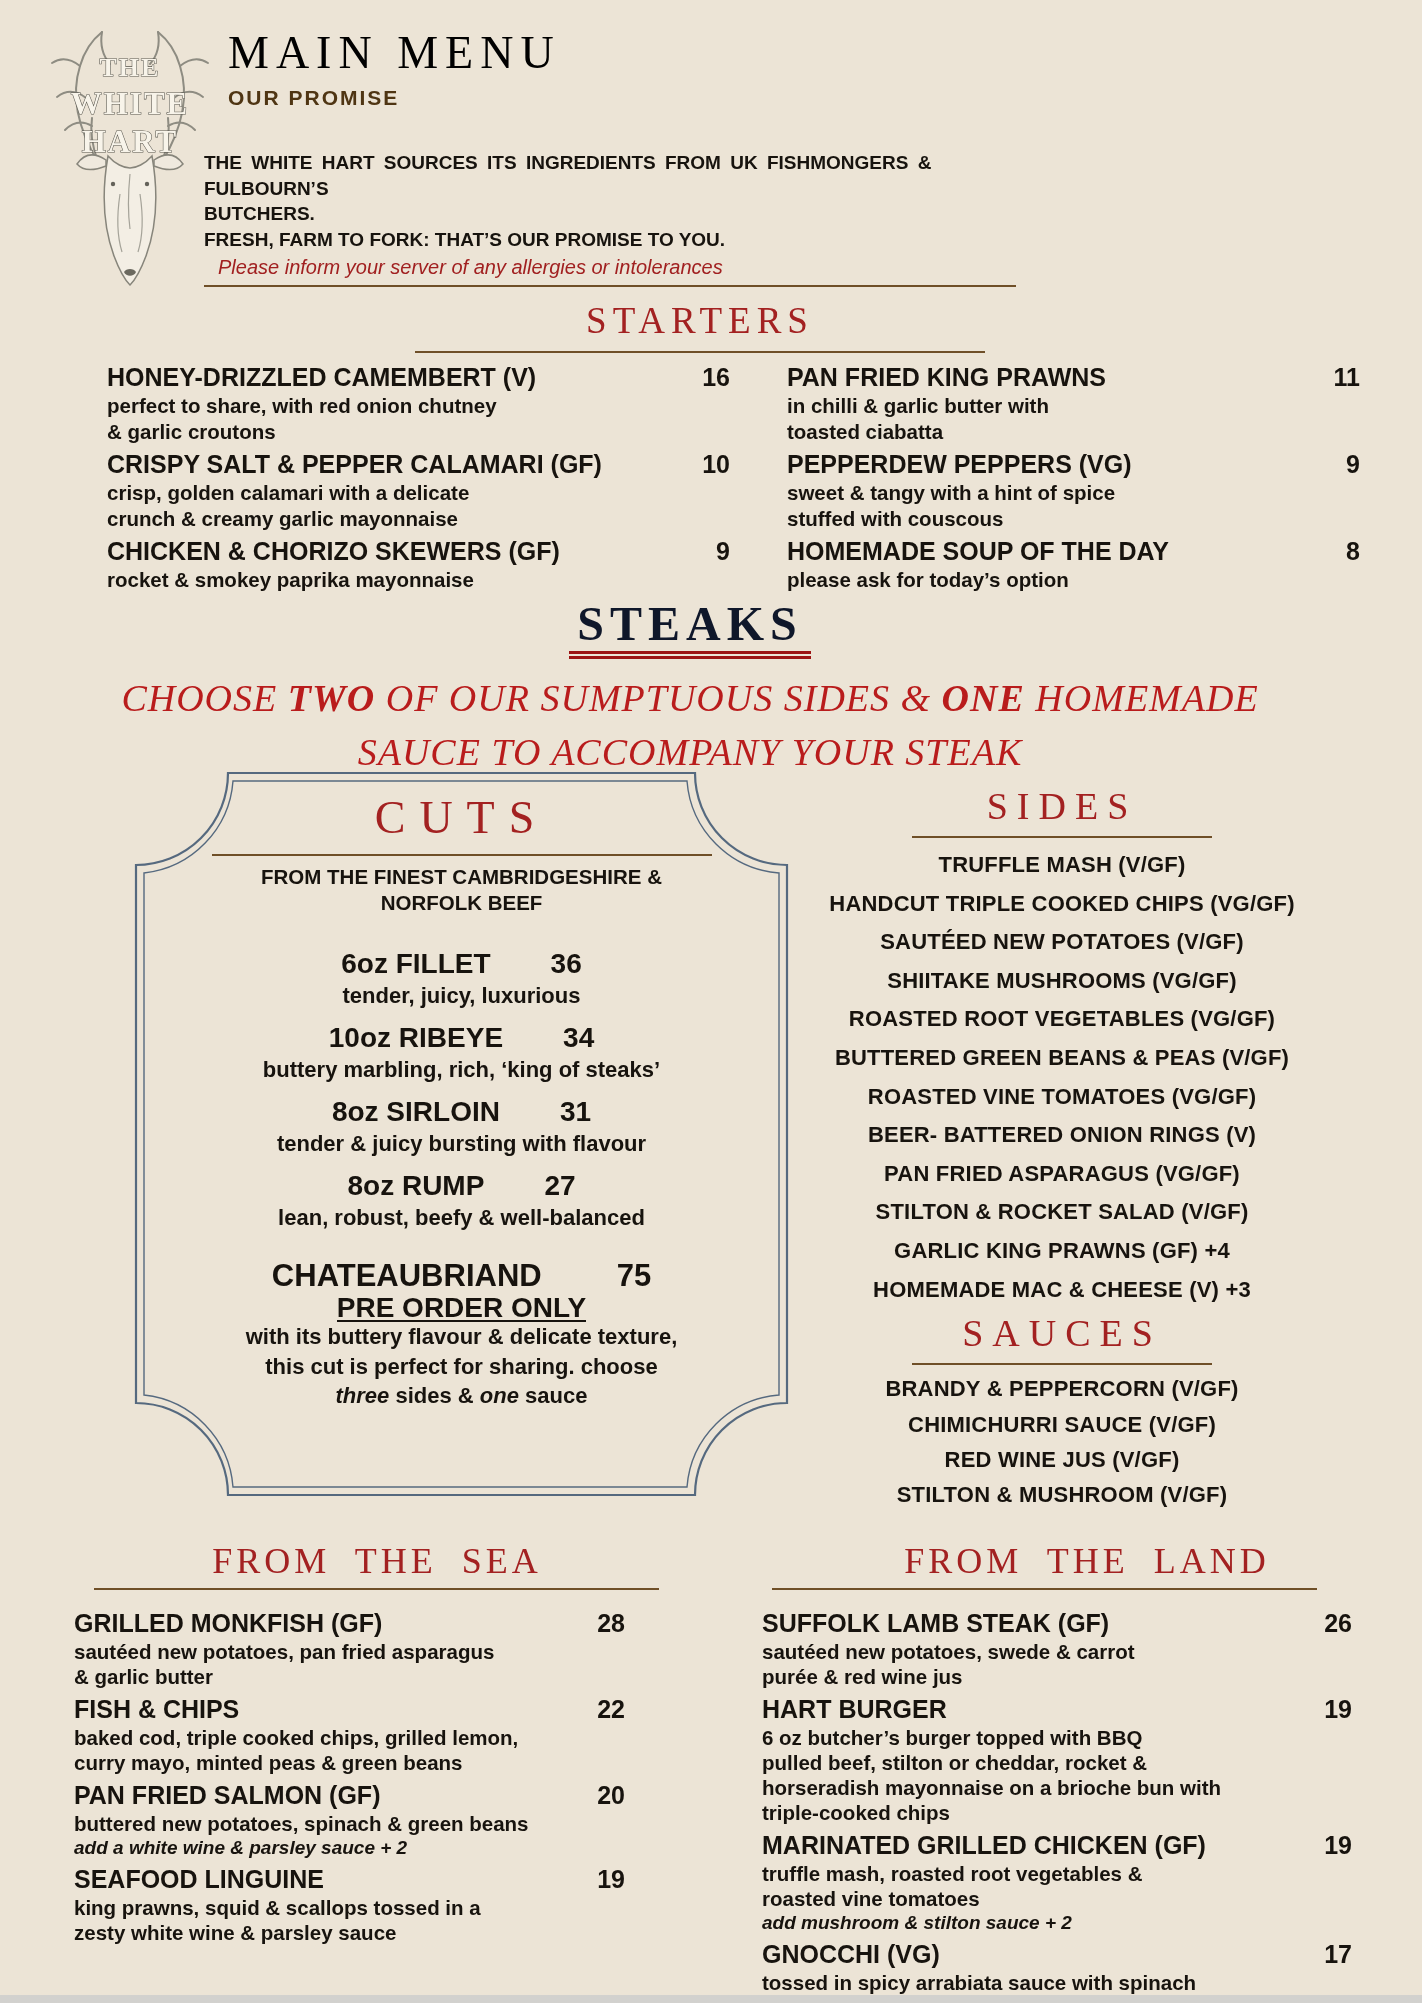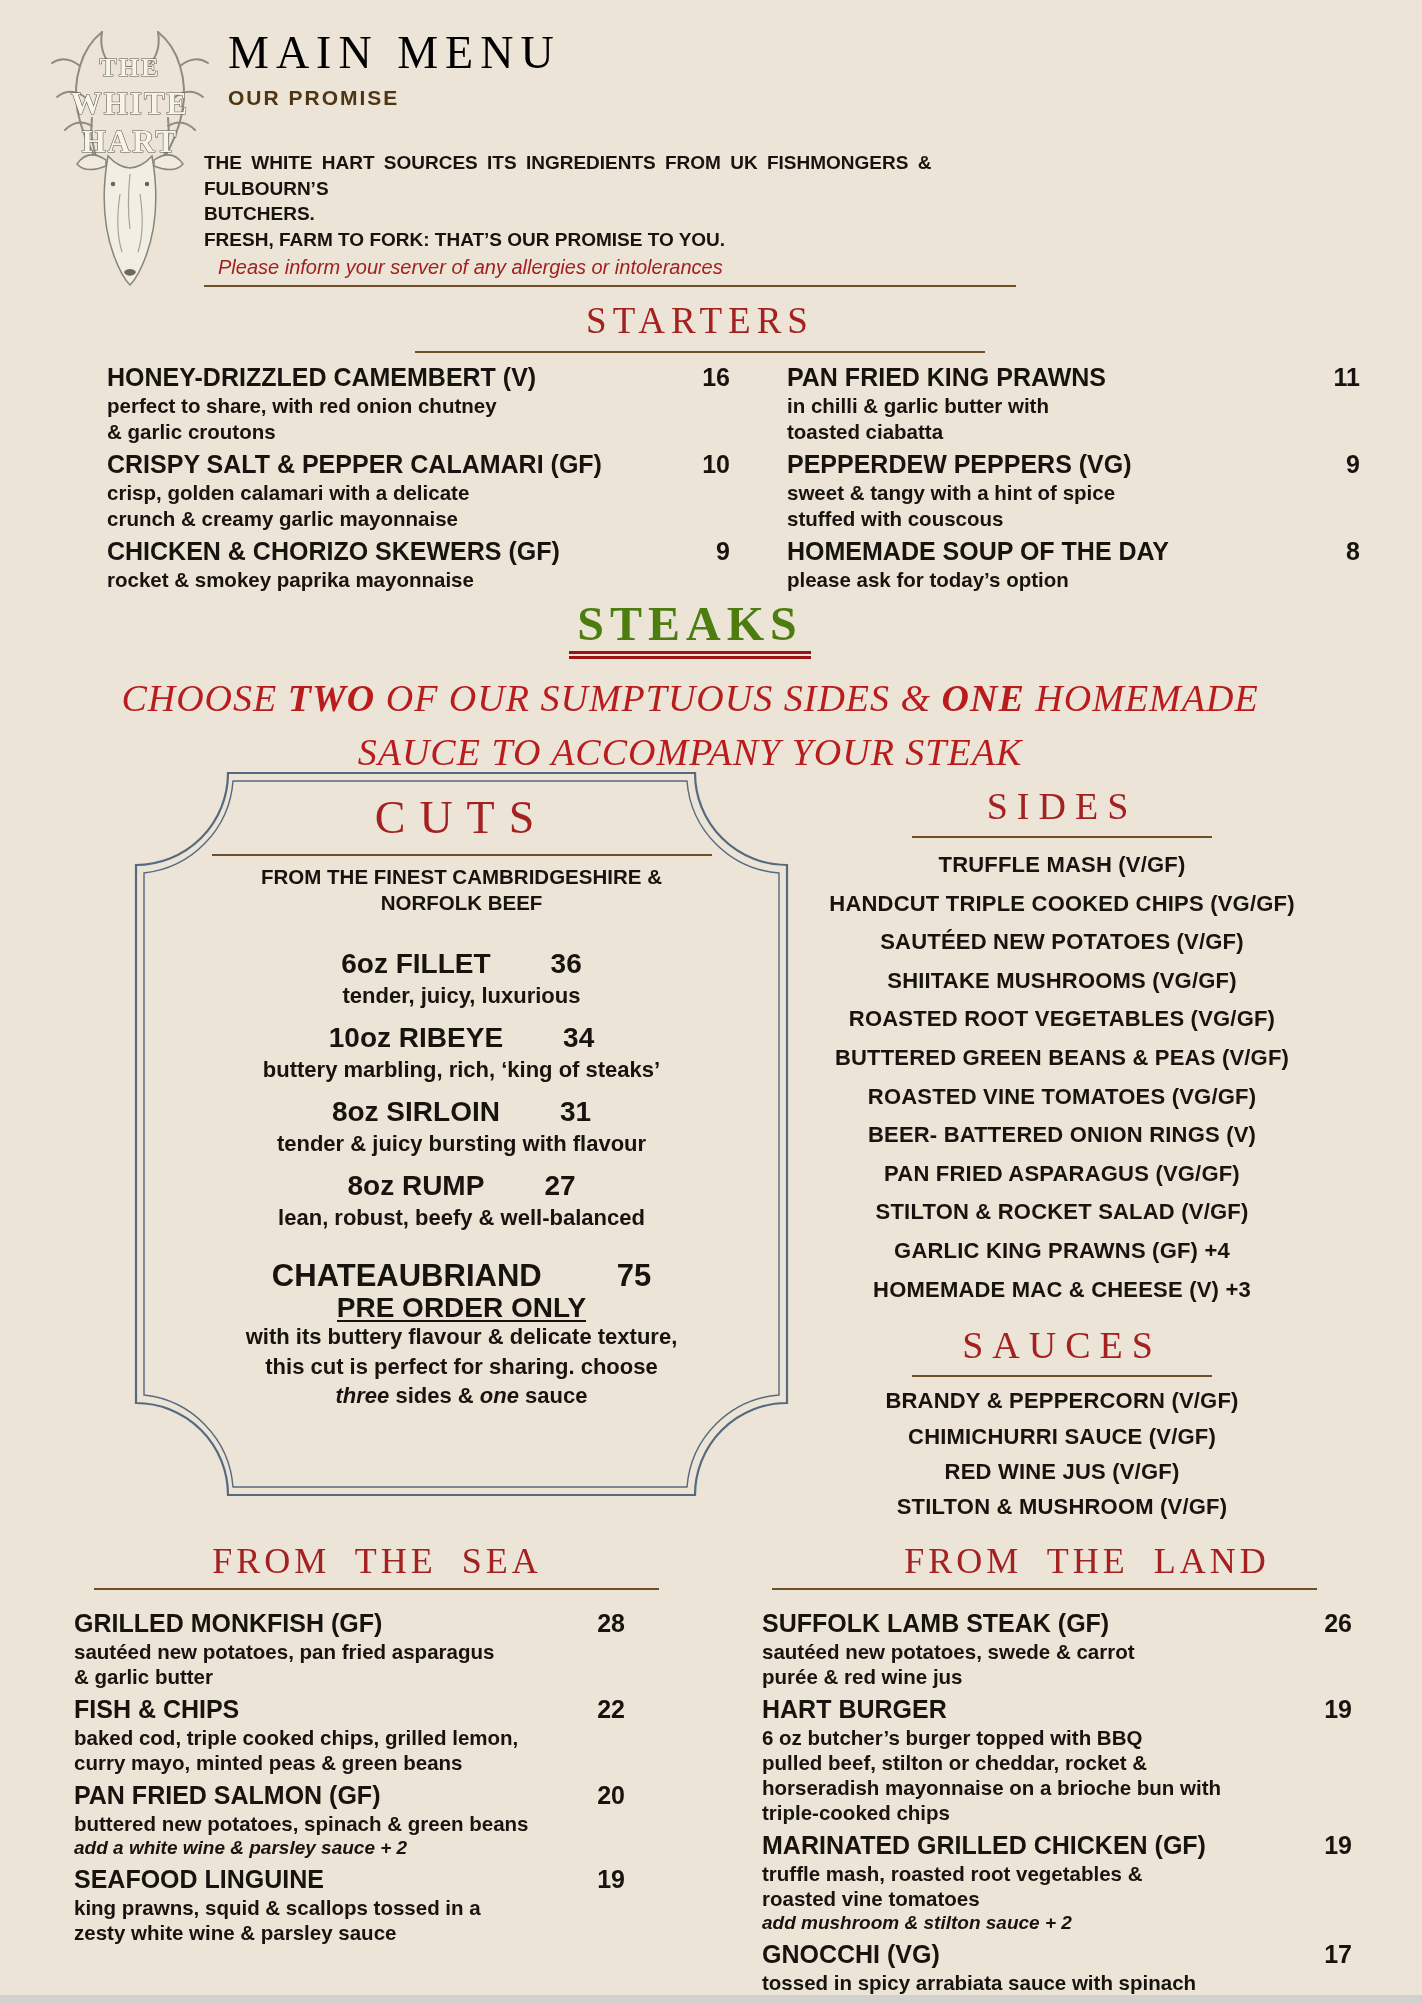--- a/index.html
+++ b/index.html
@@ -30,21 +30,21 @@
   .starters-grid{position:absolute;left:107px;top:362px;display:grid;
                  grid-template-columns:623px 573px;column-gap:57px;}
   .mi-row{display:flex;justify-content:space-between;align-items:baseline;
           font-weight:700;font-size:25px;line-height:31px;}
   .mi-desc{font-weight:700;font-size:20.5px;line-height:25.5px;white-space:pre-line;margin-bottom:5px;}
   .mi-note{font-weight:700;font-style:italic;font-size:19px;line-height:23px;}
 
   
   .steaks{position:absolute;left:60px;top:598px;width:1260px;text-align:center;}
   .steaks-head span{font-family:"Liberation Serif",serif;font-weight:700;font-size:48px;
-                    letter-spacing:6px;color:#4d7c0f;border-bottom:8px double #9c1313;
+                    letter-spacing:6px;color:#0f172a;border-bottom:8px double #9c1313;
                     display:inline-block;padding:0 8px 1px;line-height:52px;}
   .steaks-sub{margin-top:12px;font-family:"Liberation Serif",serif;font-style:italic;
               font-size:38px;line-height:54px;letter-spacing:1px;color:#b91c1c;}
   .steaks-sub b{font-weight:700;}
 
   
   .cuts-box{position:absolute;left:133px;top:770px;width:657px;height:728px;}
   .cuts-frame{position:absolute;left:0;top:0;width:657px;height:728px;}
   .cuts-inner{position:absolute;inset:0;text-align:center;}
   .cuts-head{font-size:46px;line-height:48px;letter-spacing:14px;margin-top:24px;}
@@ -55,21 +55,21 @@
   .cut-desc{font-weight:700;font-size:22px;line-height:28px;margin-bottom:10px;}
   .cut-special{margin-top:26px;font-size:31px;gap:75px;}
   .preorder{display:inline-block;font-weight:700;font-size:28px;line-height:24px;
             border-bottom:2.5px solid #17130e;margin-top:2px;}
   .cut-sdesc{font-weight:700;font-size:22px;line-height:29.5px;}
   .it{font-style:italic;}
 
   
   .sides{position:absolute;left:822px;top:762px;width:480px;text-align:center;}
   .sides-head,.sauces-head{font-size:38px;line-height:40px;letter-spacing:9px;}
-  .sauces-head{margin-top:16px;}
+  .sauces-head{margin-top:4px;}
   .side-rule{width:300px;margin:10px auto 0;}
   .sides-list{margin:8px 0 0;padding:0;list-style:none;font-weight:700;font-size:22px;
               line-height:38.6px;letter-spacing:0.2px;}
   .sauces-list{line-height:35.4px;margin-top:6px;}
 
   
   .sea{position:absolute;left:74px;top:1518px;width:551px;}
   .land{position:absolute;left:762px;top:1518px;width:590px;}
   .sea-head,.land-head{font-size:36px;line-height:38px;letter-spacing:4px;word-spacing:12px;}
   .sea-head{margin-left:55px;}

